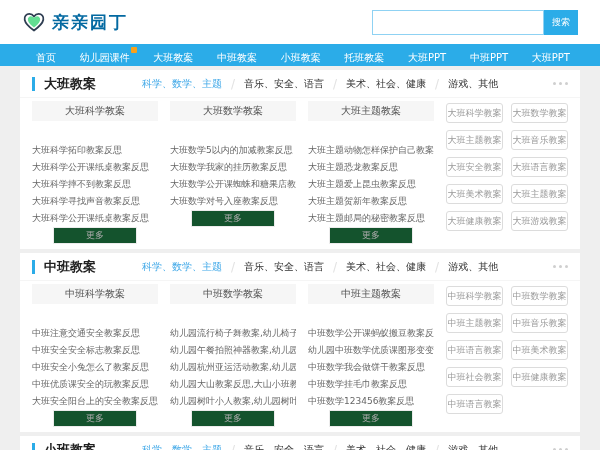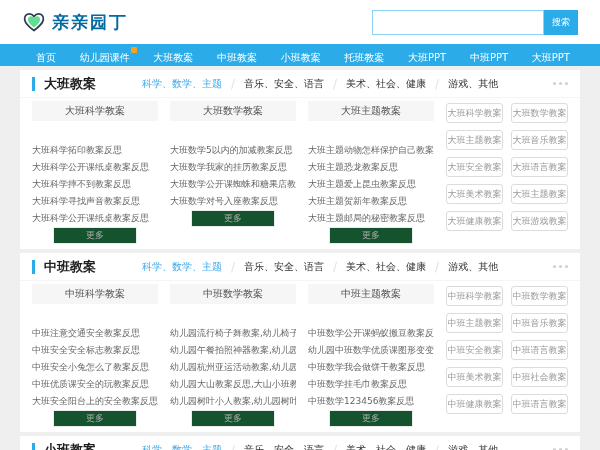--- a/index.html
+++ b/index.html
@@ -189,21 +189,20 @@
               <li><a href="#">中班数学挂毛巾教案反思</a></li>
               <li><a href="#">中班数学123456教案反思</a></li>
             </ul>
             <a class="more" href="#">更多</a>
           </div>
           <div class="side-grid">
             <a class="side-btn" href="#">中班科学教案</a>
             <a class="side-btn" href="#">中班数学教案</a>
             <a class="side-btn" href="#">中班主题教案</a>
             <a class="side-btn" href="#">中班音乐教案</a>
-            <a class="side-btn" href="#">中班安全教案</a>
             <a class="side-btn" href="#">中班语言教案</a>
             <a class="side-btn" href="#">中班美术教案</a>
             <a class="side-btn" href="#">中班社会教案</a>
             <a class="side-btn" href="#">中班健康教案</a>
             <a class="side-btn" href="#">中班语言教案</a>
           </div>
         </div>
       </section>
       <section class="panel">
         <div class="sec-head">

